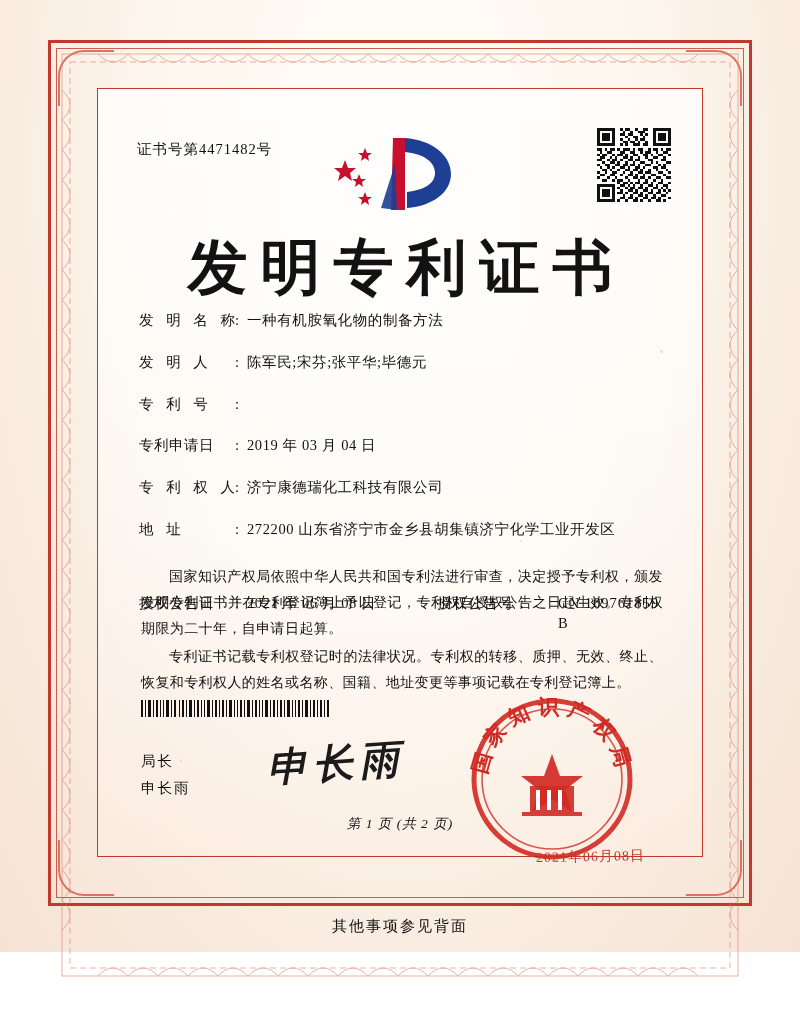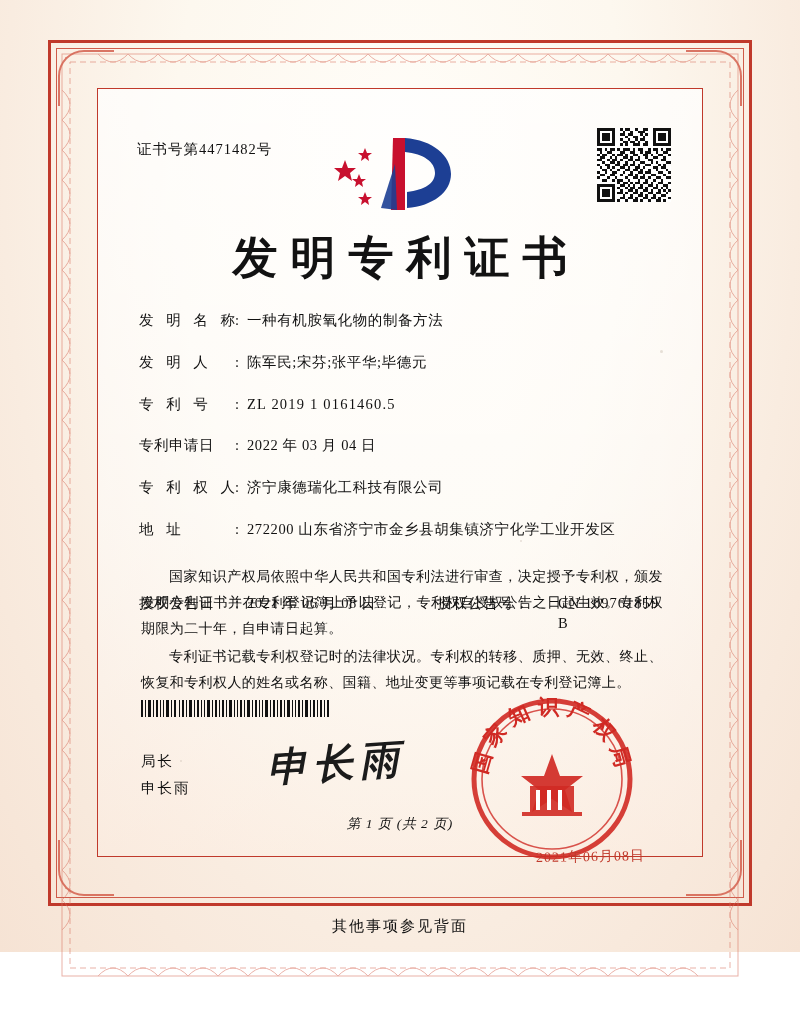--- a/index.html
+++ b/index.html
@@ -102,21 +102,21 @@
     top: 42px;
     width: 150px;
     height: 86px;
   }
 
   .main-title {
     position: absolute;
     left: 0; right: 0;
     top: 140px;
     text-align: center;
-    font-size: 45px;
+    font-size: 60px;
     letter-spacing: 13px;
     text-indent: 13px;
     font-weight: bold;
     color: #121212;
     font-family: "DejaVu Serif", "Liberation Serif", serif;
   }
 
   .fields {
     position: absolute;
     left: 42px;
@@ -521,27 +521,26 @@
 
       <div class="field-row">
         <span class="field-label">发 明 人</span>
         <span class="field-colon">:</span>
         <span class="field-value">陈军民;宋芬;张平华;毕德元</span>
       </div>
 
       <div class="field-row">
         <span class="field-label">专 利 号</span>
         <span class="field-colon">:</span>
-        <span class="field-value mono">ZL 2019 1 0161460.5</span>
       </div>
 
       <div class="field-row">
         <span class="field-label tight">专利申请日</span>
         <span class="field-colon">:</span>
-        <span class="field-value">2022 年 03 月 04 日</span>
+        <span class="field-value">2019 年 03 月 04 日</span>
       </div>
 
       <div class="field-row">
         <span class="field-label">专 利 权 人</span>
         <span class="field-colon">:</span>
         <span class="field-value">济宁康德瑞化工科技有限公司</span>
       </div>
 
       <div class="field-row">
         <span class="field-label">地      址</span>

